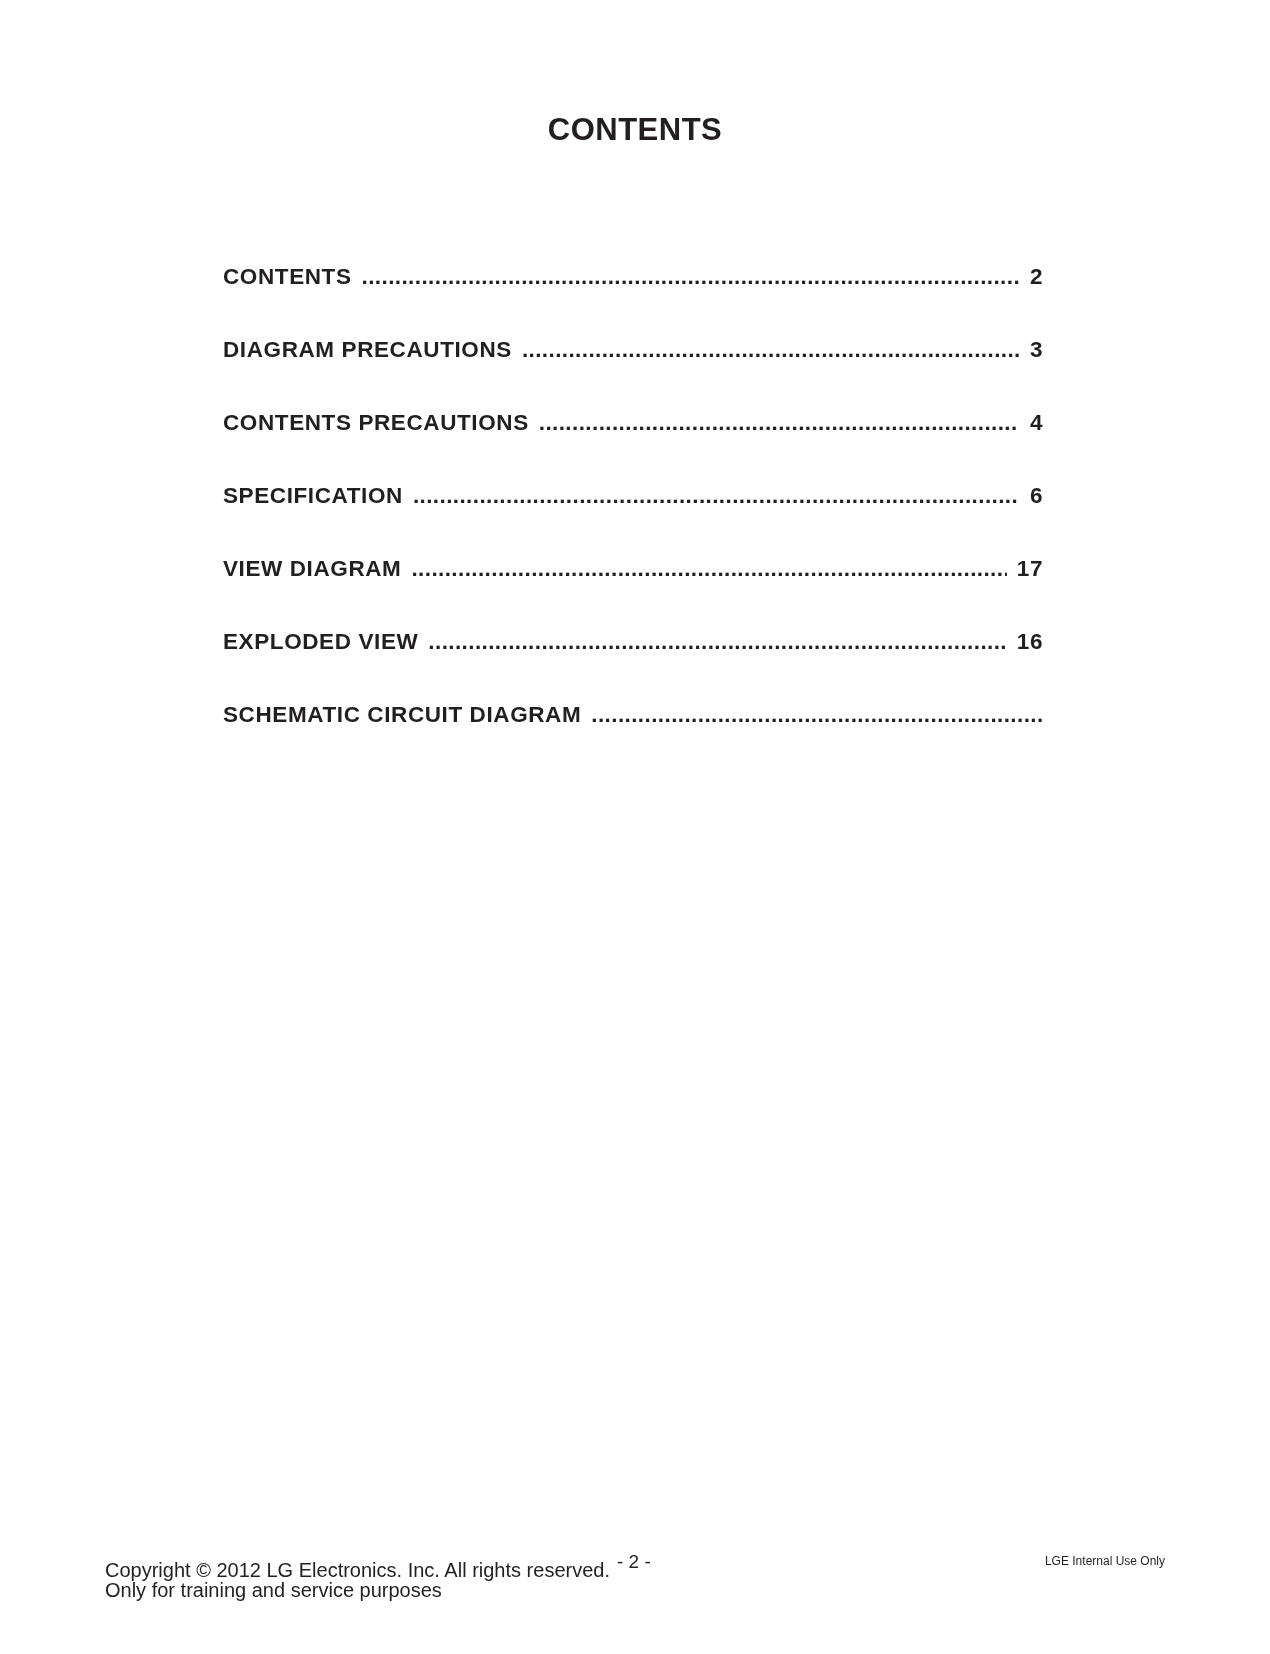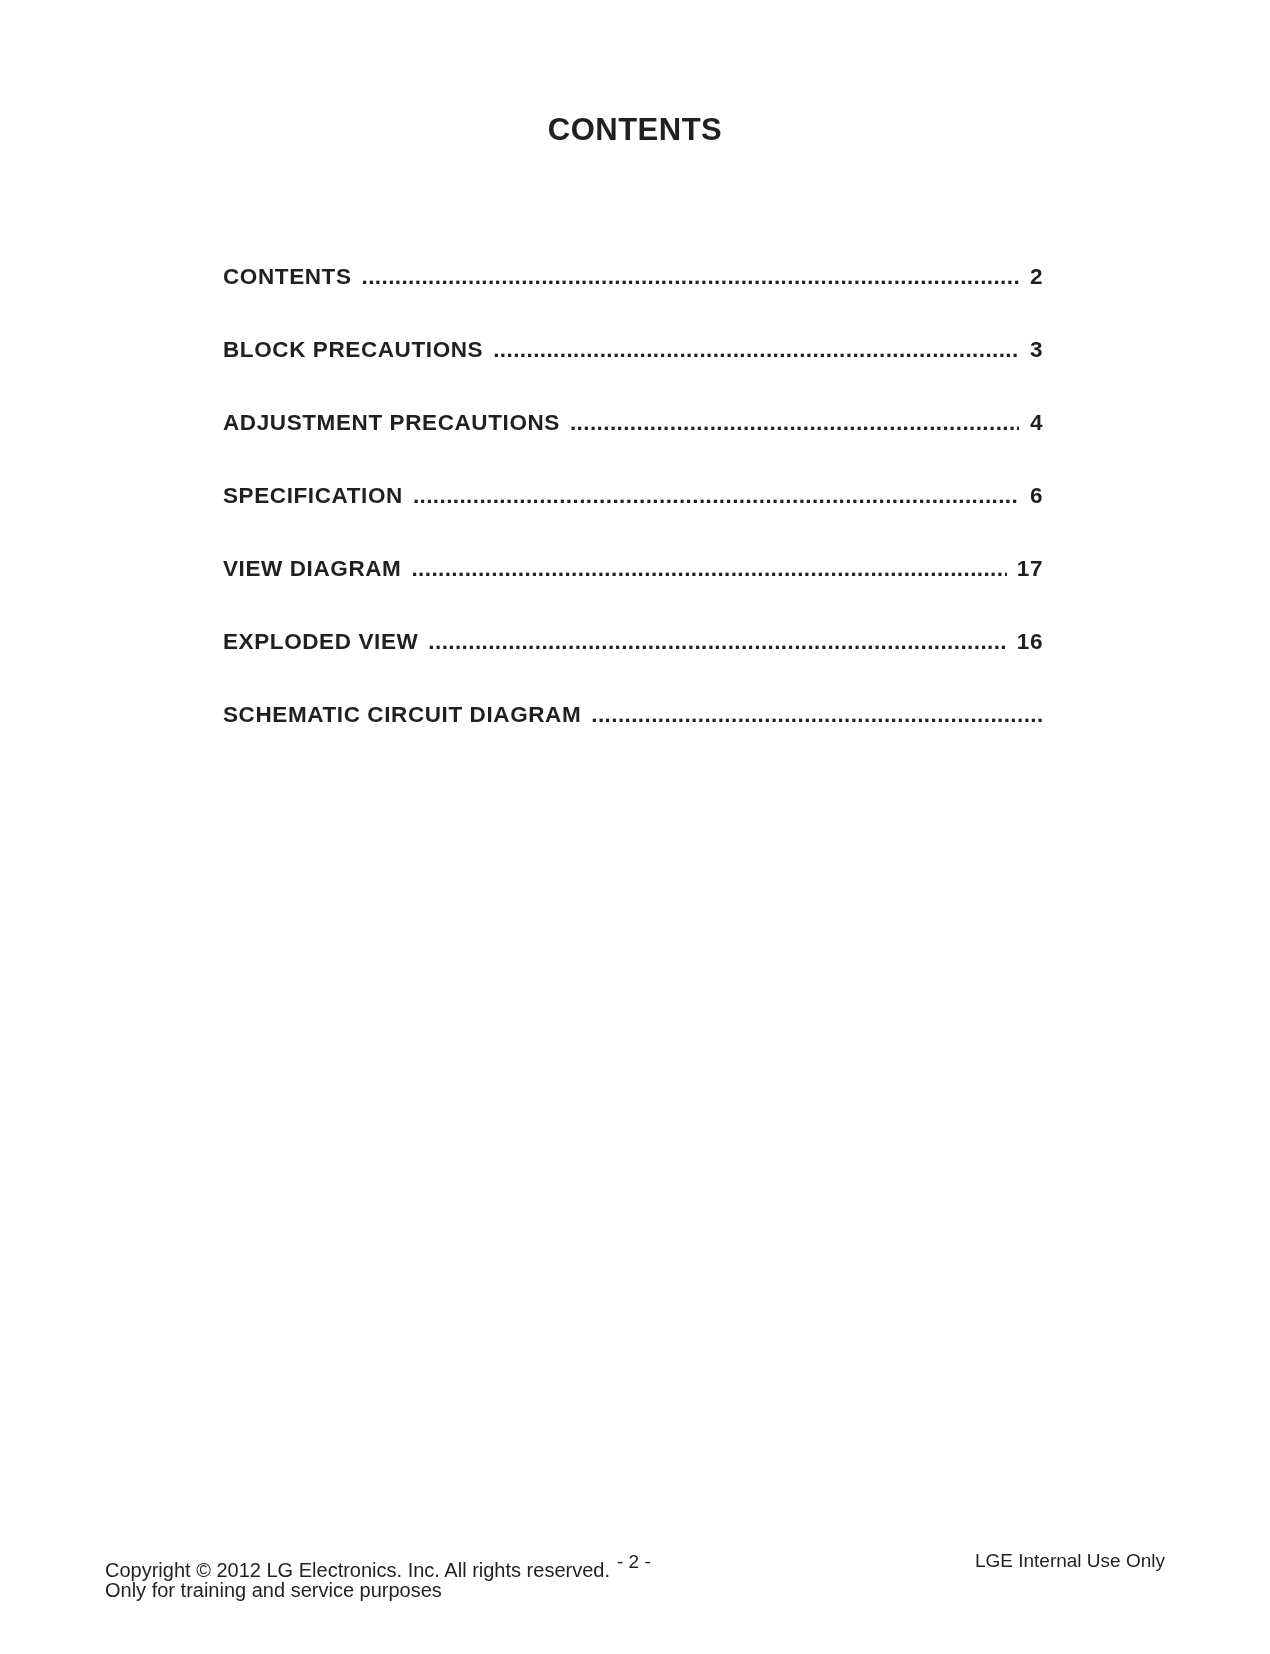--- a/index.html
+++ b/index.html
@@ -75,42 +75,42 @@
       position: absolute;
       left: 617px;
       top: 1551px;
       font-size: 19px;
       line-height: 22px;
     }
     .footer-right {
       position: absolute;
       right: 105px;
       top: 1551px;
-      font-size: 19px;
+      font-size: 12px;
       line-height: 20px;
     }
   </style>
 </head>
 <body>
 
 <h1 class="page-title">CONTENTS</h1>
 
 <ul class="toc">
   <li class="toc-row">
     <span class="toc-label">CONTENTS</span>
     <span class="toc-dots"></span>
     <span class="toc-page">2</span>
   </li>
   <li class="toc-row">
-    <span class="toc-label">BLOCK PRECAUTIONS</span>
+    <span class="toc-label">DIAGRAM PRECAUTIONS</span>
     <span class="toc-dots"></span>
     <span class="toc-page">3</span>
   </li>
   <li class="toc-row">
-    <span class="toc-label">ADJUSTMENT PRECAUTIONS</span>
+    <span class="toc-label">CONTENTS PRECAUTIONS</span>
     <span class="toc-dots"></span>
     <span class="toc-page">4</span>
   </li>
   <li class="toc-row">
     <span class="toc-label">SPECIFICATION</span>
     <span class="toc-dots"></span>
     <span class="toc-page">6</span>
   </li>
   <li class="toc-row">
     <span class="toc-label">VIEW DIAGRAM</span>

